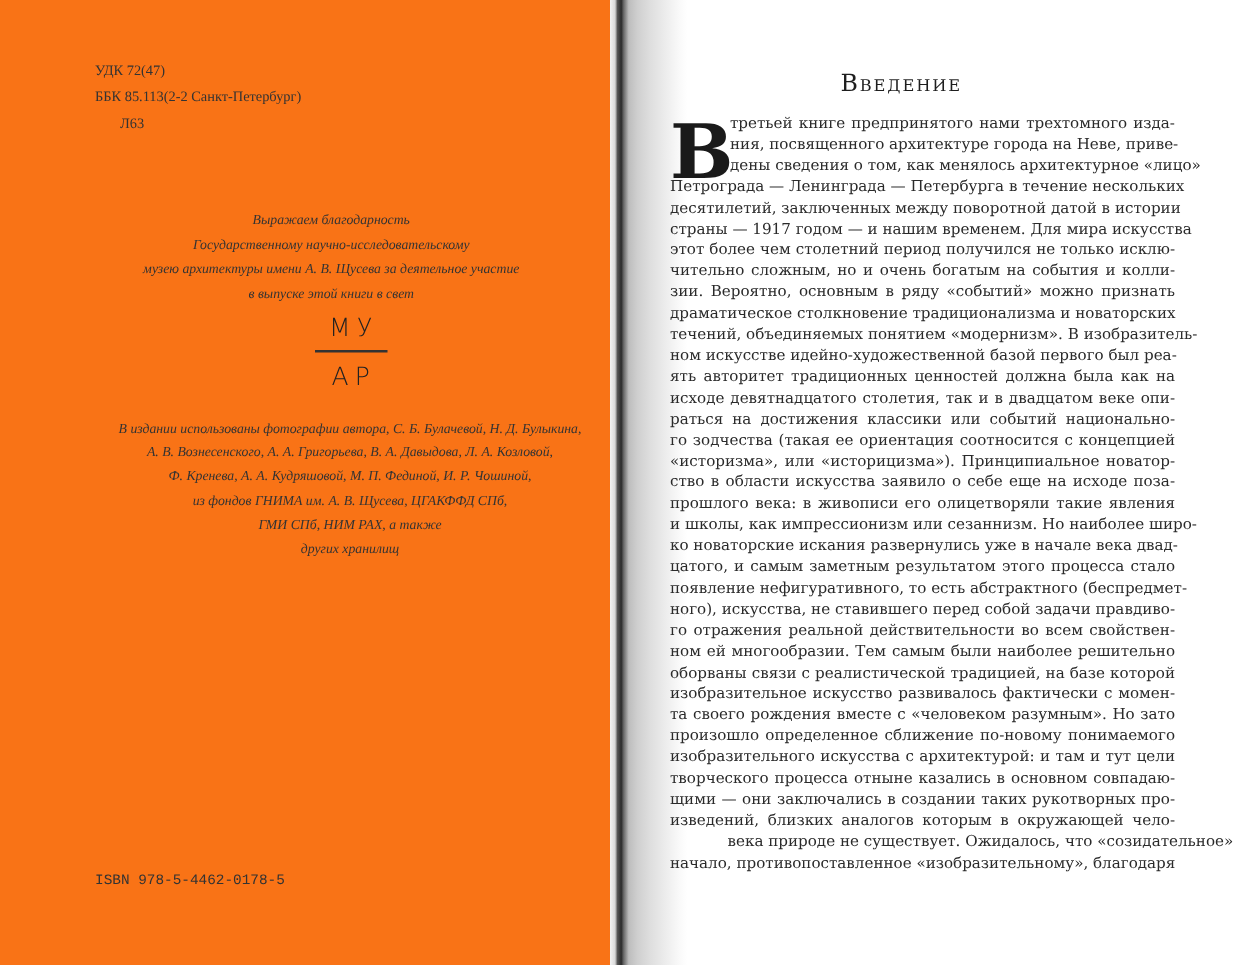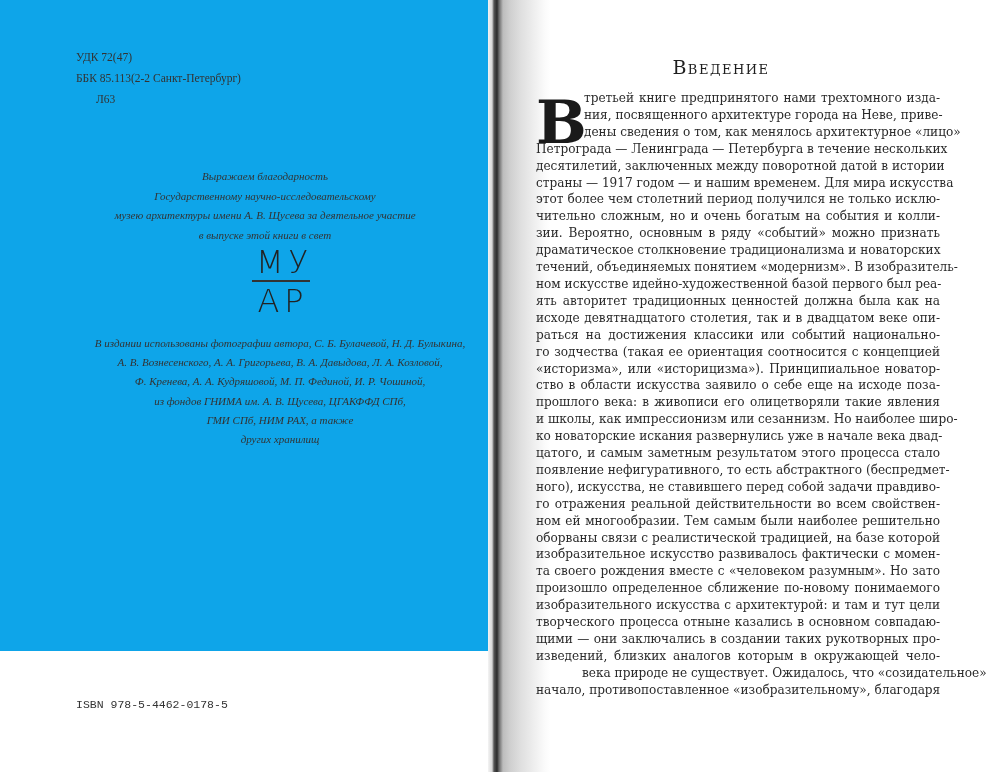--- a/index.html
+++ b/index.html
@@ -5,22 +5,22 @@
     html, body { margin: 0; padding: 0; }
     body {
       width: 1000px; height: 772px; overflow: hidden;
       background: #ffffff;
       font-family: "DejaVu Serif", "Liberation Serif", serif;
       color: #2a2a2a;
       position: relative;
     }
     .spread { position: absolute; left: 0; top: 0; width: 1000px; height: 772px; }
     .page-left {
-      position: absolute; left: 0; top: 0; width: 492px; height: 651px;
-      background: #0ea5e9;
+      position: absolute; left: 0; top: 0; width: 492px; height: 772px;
+      background: #f97316;
     }
     .gutter {
       position: absolute; left: 488px; top: 0; width: 62px; height: 772px;
       background: linear-gradient(to right,
         #f4f4f4 0px, #d9d9d9 4px, #555 6px, #2b2b2b 9px, #6a6a6a 11px,
         #bdbdbd 15px, #cfcfcf 22px, #dedede 32px, #ececec 44px, #fafafa 56px, #ffffff 62px);
     }
     .page-right {
       position: absolute; left: 550px; top: 0; width: 450px; height: 772px;
       background: #ffffff;
@@ -35,21 +35,21 @@
     .catalog .indent { padding-left: 20px; }
     .thanks {
       position: absolute; left: 100px; top: 167px; width: 330px;
       text-align: center; font-style: italic;
       font-family: "Liberation Serif", serif; font-size: 11px; line-height: 19.5px; color: #333;
     }
     .logo {
       position: absolute; left: 252px; top: 247px; width: 58px; text-align: center;
       font-family: "DejaVu Sans", sans-serif; font-weight: 300; color: #222;
     }
-    .logo .row { font-size: 32px; letter-spacing: 5px; line-height: 30px; padding-left: 4px; }
+    .logo .row { font-size: 20px; letter-spacing: 5px; line-height: 30px; padding-left: 4px; }
     .logo .bar { height: 2px; background: #333; margin: 3px 0 4px 0; }
     .credits {
       position: absolute; left: 70px; top: 334px; width: 420px;
       text-align: center; font-style: italic;
       font-family: "Liberation Serif", serif; font-size: 11px; line-height: 19.2px; color: #333;
     }
     .isbn {
       position: absolute; left: 76px; top: 698px;
       font-family: Liberation Mono, monospace; font-size: 11.5px; color: #333;
     }

